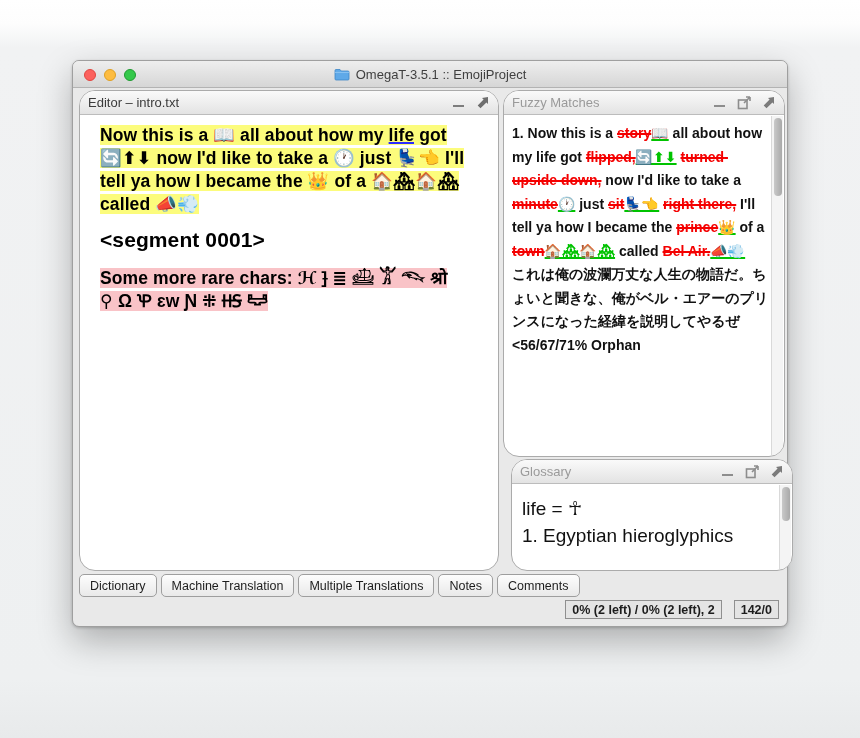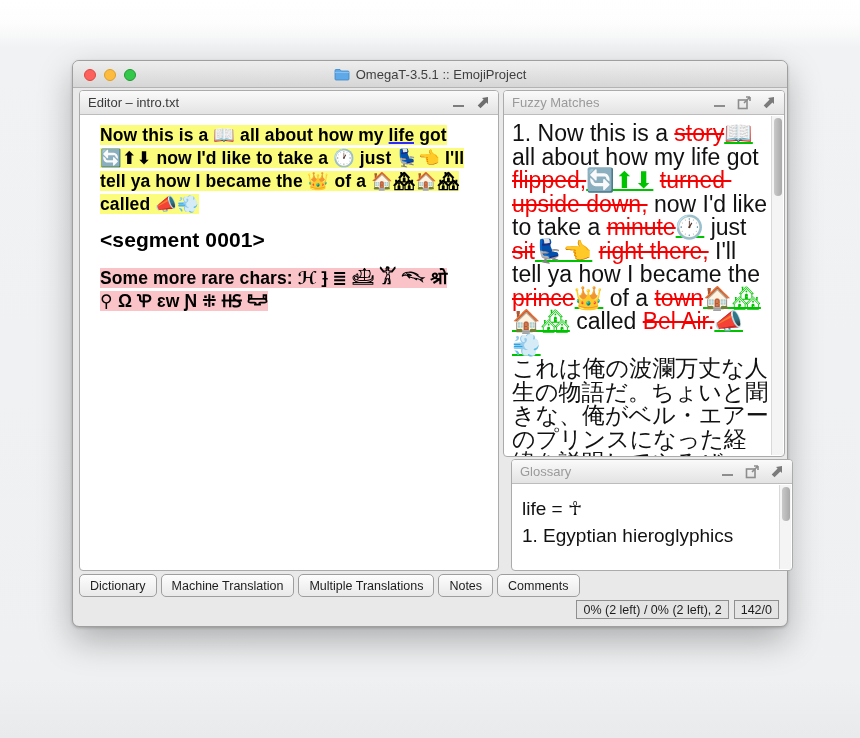--- a/index.html
+++ b/index.html
@@ -22,21 +22,21 @@
   .traffic { position:absolute; left:11px; top:8px; display:flex; gap:8px; }
   .tl { width:12px; height:12px; border-radius:50%; }
   .tl.red    { background:#fc615d; border:1px solid #e14640; }
   .tl.yellow { background:#fdbc40; border:1px solid #dfa023; }
   .tl.green  { background:#34c84a; border:1px solid #1f9a31; }
   .title { font-size:13px; color:#3f3f3f; display:flex; align-items:center; gap:6px; }
   .folder-icon svg { display:block; }
 
   .pane {
     position:absolute; background:#ffffff;
-    border:1px solid #ababab; border-radius:4px; overflow:hidden;
+    border:1px solid #ababab; border-radius:16px; overflow:hidden;
   }
   .pane-header {
     height:24px; background:linear-gradient(180deg,#fafafa,#e3e3e3);
     border-bottom:1px solid #bcbcbc;
     display:flex; align-items:center; padding:0 8px;
   }
   .pane-title { font-size:13px; flex:1 1 auto; white-space:nowrap; overflow:hidden; }
   .pane-title.dark { color:#3a3a3a; }
   .pane-title.gray { color:#9a9a9a; }
   .pane-icons { display:flex; align-items:center; gap:10px; }
@@ -52,21 +52,21 @@
   }
   .tk-y      { background:#fcfc7c; }
   .tk-ygloss { background:#fcfc7c; text-decoration:underline; text-decoration-color:#2b2bff; text-decoration-thickness:2px; }
   .tk-p      { background:#f9c3c7; }
   .seg-marker { margin:12px 0 16px 0; font-weight:bold; font-size:21px; color:#000; }
   .seg2 { white-space:pre-wrap; }
 
   .fuzzy-body {
     position:absolute; top:25px; bottom:0; left:0; right:13px;
     padding:6px 2px 0 8px; overflow:hidden;
-    font-weight:normal; font-size:23px; line-height:23.5px; color:#111;
+    font-weight:bold; font-size:14px; line-height:23.5px; color:#111;
     white-space:pre-wrap;
   }
   .tk-pl  {}
   .tk-del { color:#f40000; text-decoration:line-through; text-decoration-thickness:2px; }
   .tk-ins { color:#00c300; text-decoration:underline; text-decoration-thickness:2px; }
 
   .vscroll {
     position:absolute; top:25px; bottom:1px; right:1px; width:12px;
     background:#f4f4f4; border-left:1px solid #d9d9d9;
   }
@@ -83,21 +83,21 @@
     font-size:19px; line-height:27px; color:#111;
   }
 
   .tabs-row { position:absolute; left:6px; top:513px; display:flex; gap:4px; }
   .tab {
     height:23px; padding:0 10px; display:flex; align-items:center;
     background:linear-gradient(180deg,#fdfdfd,#e9e9e9);
     border:1px solid #9e9e9e; border-radius:5px;
     font-size:12.5px; color:#1d1d1d; white-space:nowrap;
   }
-  .status-row { position:absolute; right:8px; top:539px; display:flex; gap:5px; }
+  .status-row { position:absolute; right:8px; top:539px; display:flex; gap:12px;font-weight:bold; }
   .status-box {
     height:19px; padding:0 6px; display:flex; align-items:center;
     background:#e4e4e4; border:1px solid #8f8f8f;
     font-size:12.5px; color:#1d1d1d; white-space:nowrap;
   }
 </style>
 </head>
 <body>
 
 <div class="window">

